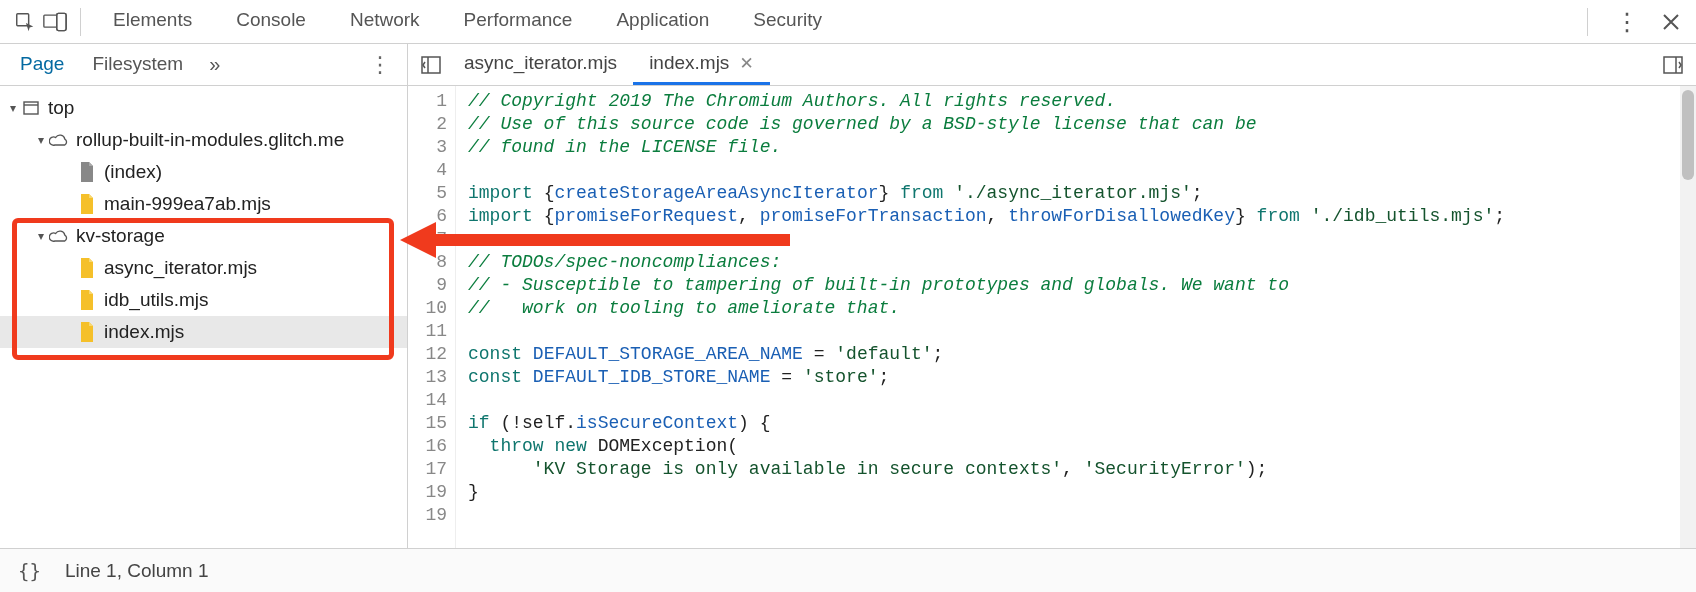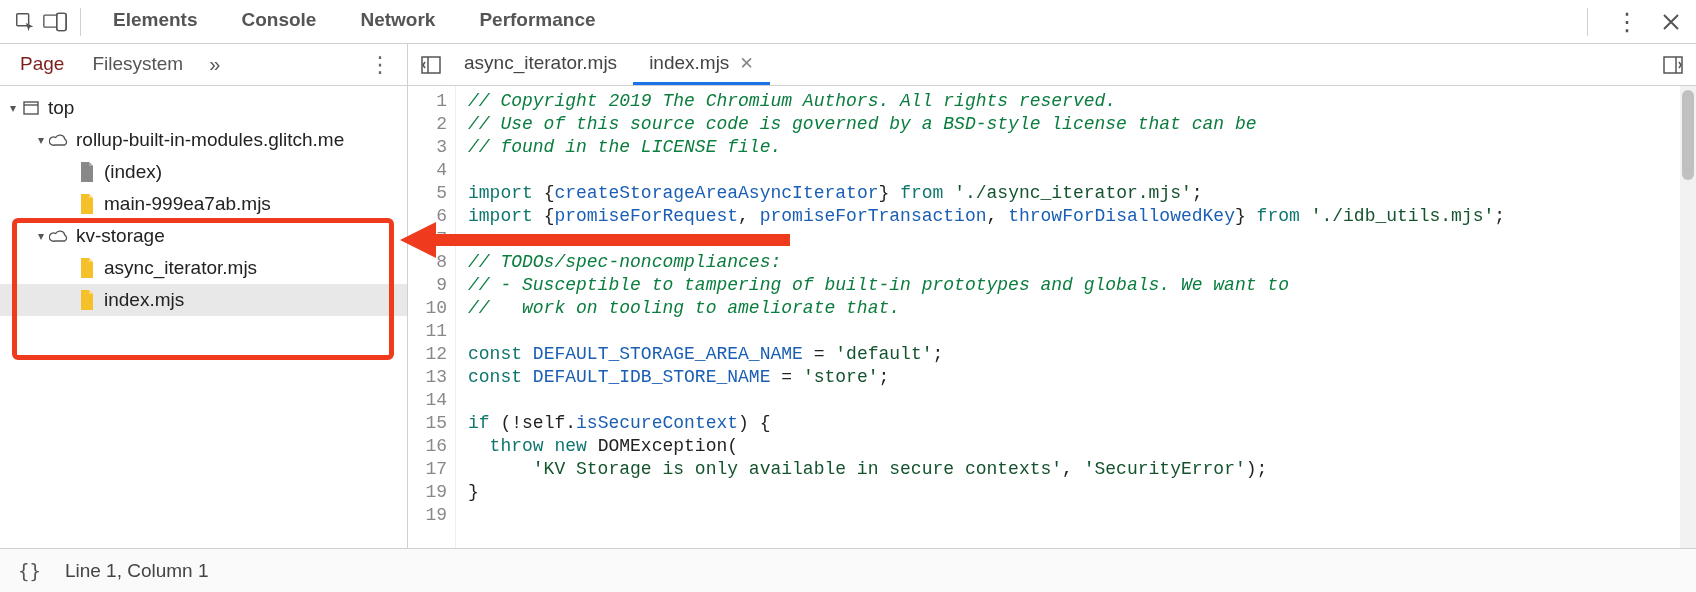--- a/index.html
+++ b/index.html
@@ -3,33 +3,33 @@
 <meta charset="utf-8">
 <style>
   * { box-sizing: border-box; margin: 0; padding: 0; }
   html, body { width: 1696px; height: 592px; font-family: "Helvetica Neue", Arial, sans-serif; font-size: 17px; color: #222; background: #fff; overflow: hidden; }
   
   
   .toolbar { height: 44px; display: flex; align-items: center; border-bottom: 1px solid #d0d0d0; padding: 0 10px; }
   .toolbar .tb-icon { width: 30px; height: 30px; display: flex; align-items: center; justify-content: center; color: #555; cursor: pointer; }
   .toolbar .tb-sep { width: 1px; height: 28px; background: #d0d0d0; margin: 0 10px; }
   .tabs { display: flex; align-items: stretch; height: 100%; gap: 0; }
-  .tab { padding: 0 22px; display: flex; align-items: center; color: #555; cursor: pointer; font-size: 19px; border-bottom: 3px solid transparent; font-weight: bold; }
+  .tab { padding: 0 22px; display: flex; align-items: center; color: #555; cursor: pointer; font-size: 19px; border-bottom: 3px solid transparent; }
   .tab.active { color: #1a73e8; border-bottom-color: #1a73e8; font-weight: 400; }
   .toolbar .spacer { flex: 1; }
   .toolbar .right-icons { display: flex; align-items: center; gap: 14px; }
 
   
   .body { display: flex; height: 504px; }
   
   
   .sidebar { width: 408px; border-right: 1px solid #d0d0d0; display: flex; flex-direction: column; background: #fff; position: relative; }
   .sidebar-tabs { height: 42px; display: flex; align-items: center; border-bottom: 1px solid #d0d0d0; padding: 0 6px; }
   .sidebar-tab { padding: 0 14px; height: 100%; display: flex; align-items: center; font-size: 19px; color: #555; cursor: pointer; border-bottom: 2px solid transparent; }
-  .sidebar-tab.active { color: #7f1d1d; font-weight: 500; }
+  .sidebar-tab.active { color: #0369a1; font-weight: 500; }
   .sidebar-tabs .more { margin-left: 12px; color: #555; cursor: pointer; font-size: 20px; }
   .sidebar-tabs .spacer { flex: 1; }
   .sidebar-tabs .kebab { color: #666; cursor: pointer; padding: 0 10px; font-size: 22px; }
   
   .tree { flex: 1; overflow: auto; padding: 6px 0; font-size: 19px; }
   .tree-row { display: flex; align-items: center; height: 32px; cursor: pointer; padding-right: 8px; }
   .tree-row.selected { background: #e8e8e8; }
   .tree-indent { display: inline-block; }
   .tree-arrow { width: 14px; display: inline-flex; justify-content: center; color: #555; font-size: 12px; }
   .tree-icon { width: 22px; display: inline-flex; justify-content: center; margin-right: 6px; }
@@ -88,20 +88,22 @@
       <rect x="16" y="1" width="11" height="20" rx="2" fill="#fff"></rect>
       <rect x="16" y="1" width="11" height="20" rx="2"></rect>
     </svg>
   </div>
   <div class="tb-sep"></div>
   <div class="tabs" id="top-tabs">
       <div class="tab">Elements</div>
       <div class="tab">Console</div>
       <div class="tab">Network</div>
       <div class="tab">Performance</div>
+      <div class="tab">Application</div>
+      <div class="tab">Security</div>
     </div>
   <div class="spacer"></div>
   <div class="right-icons">
     <div class="tb-sep"></div>
     <div class="tb-icon" style="font-size:24px;">⋮</div>
     <div class="tb-icon">
       <svg width="18" height="18" viewBox="0 0 18 18" stroke="#555" stroke-width="2">
           <path d="M2 2 L16 16 M16 2 L2 16"></path>
         </svg>
     </div>
@@ -177,20 +179,31 @@
         <div class="tree-row">
           <span class="tree-indent" style="width: 62px;"></span>
           <span class="tree-arrow"></span>
           <span class="tree-icon">
             <svg class="page-icon-svg" viewBox="0 0 16 20" fill="#f5c02a">
               <path d="M2 0h8l4 4v16H2z"></path>
               <path d="M10 0v4h4" fill="#f8d870"></path>
             </svg>
           </span>
           <span class="tree-label">async_iterator.mjs</span>
+        </div>
+        <div class="tree-row">
+          <span class="tree-indent" style="width: 62px;"></span>
+          <span class="tree-arrow"></span>
+          <span class="tree-icon">
+            <svg class="page-icon-svg" viewBox="0 0 16 20" fill="#f5c02a">
+              <path d="M2 0h8l4 4v16H2z"></path>
+              <path d="M10 0v4h4" fill="#f8d870"></path>
+            </svg>
+          </span>
+          <span class="tree-label">idb_utils.mjs</span>
         </div>
         <div class="tree-row selected">
           <span class="tree-indent" style="width: 62px;"></span>
           <span class="tree-arrow"></span>
           <span class="tree-icon">
             <svg class="page-icon-svg" viewBox="0 0 16 20" fill="#f5c02a">
               <path d="M2 0h8l4 4v16H2z"></path>
               <path d="M10 0v4h4" fill="#f8d870"></path>
             </svg>
           </span>

